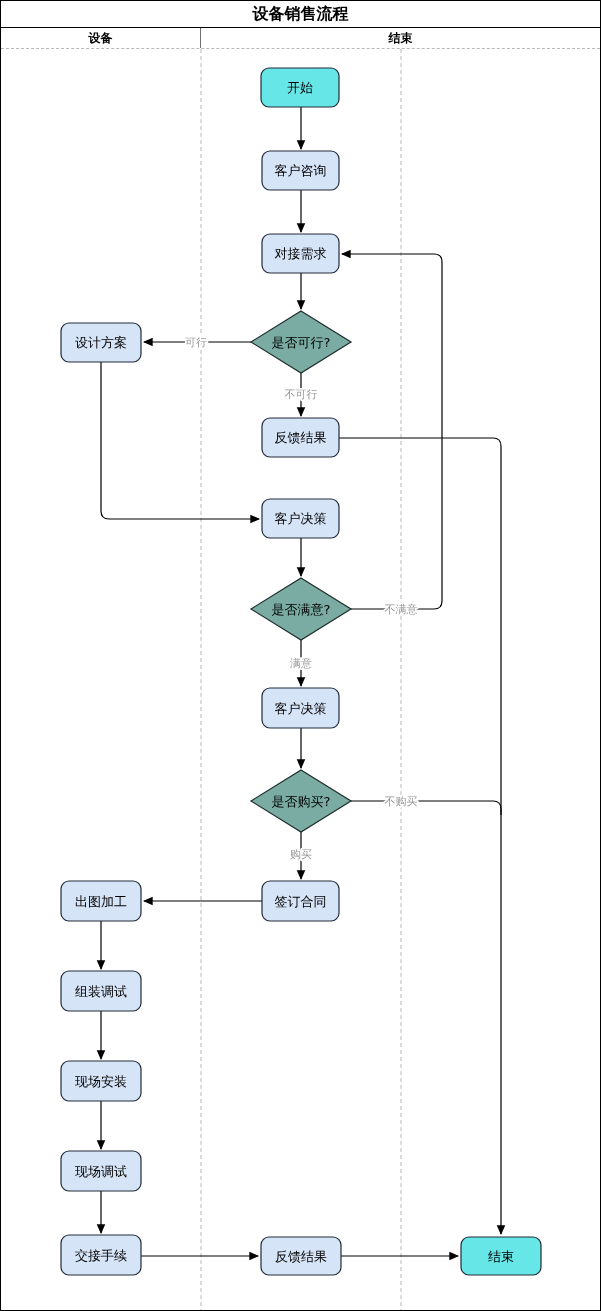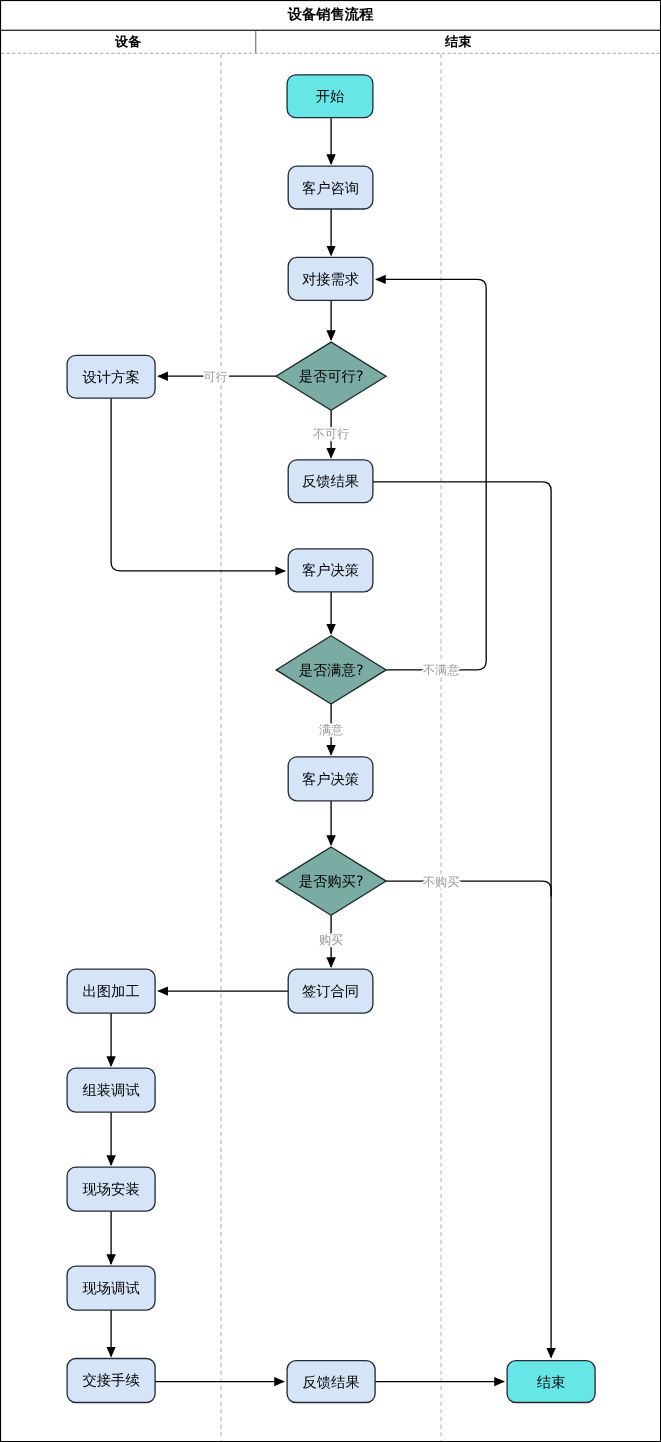--- a/index.html
+++ b/index.html
@@ -14,39 +14,39 @@
     height: 1311px;
     box-sizing: border-box;
     border: 1px solid #000;
     background: #ffffff;
     overflow: hidden;
   }
   .title-row {
     height: 26px;
     line-height: 26px;
     text-align: center;
-    font-size: 13px;
+    font-size: 16px;
     font-weight: bold;
     color: #000;
     border-bottom: 1px solid #000;
   }
   .lane-row {
     display: flex;
     height: 20px;
     border-bottom: 1px dashed #b8b8b8;
   }
   .lane-cell {
     box-sizing: border-box;
     line-height: 20px;
     text-align: center;
     font-size: 12px;
     font-weight: bold;
     color: #000;
   }
-  .lane-cell.c1, .lane-cell.c2 { width: 232px; border-right: 1px solid #6e6e6e; }
+  .lane-cell.c1, .lane-cell.c2 { width: 200px; border-right: 1px solid #6e6e6e; }
   .lane-cell.c3 { flex: 1; }
   svg.canvas {
     position: absolute;
     left: 0;
     top: 48px;
     display: block;
   }
   .node-rect { stroke: #222b38; stroke-width: 1.2; }
   .node-poly { stroke: #1c2b29; stroke-width: 1.2; }
   .edge-path { fill: none; stroke: #000; stroke-width: 1.2; }

